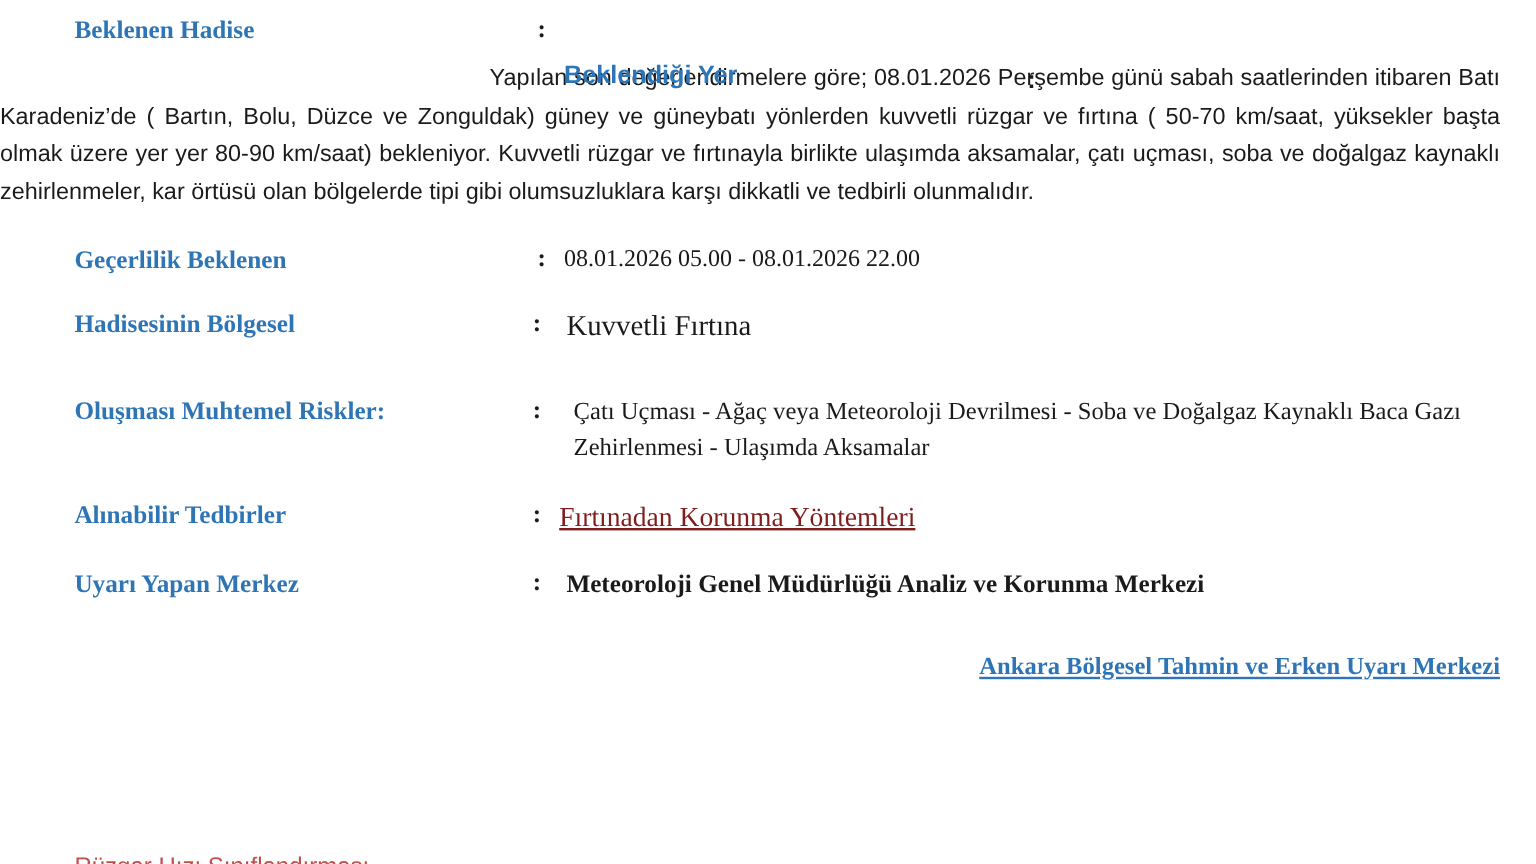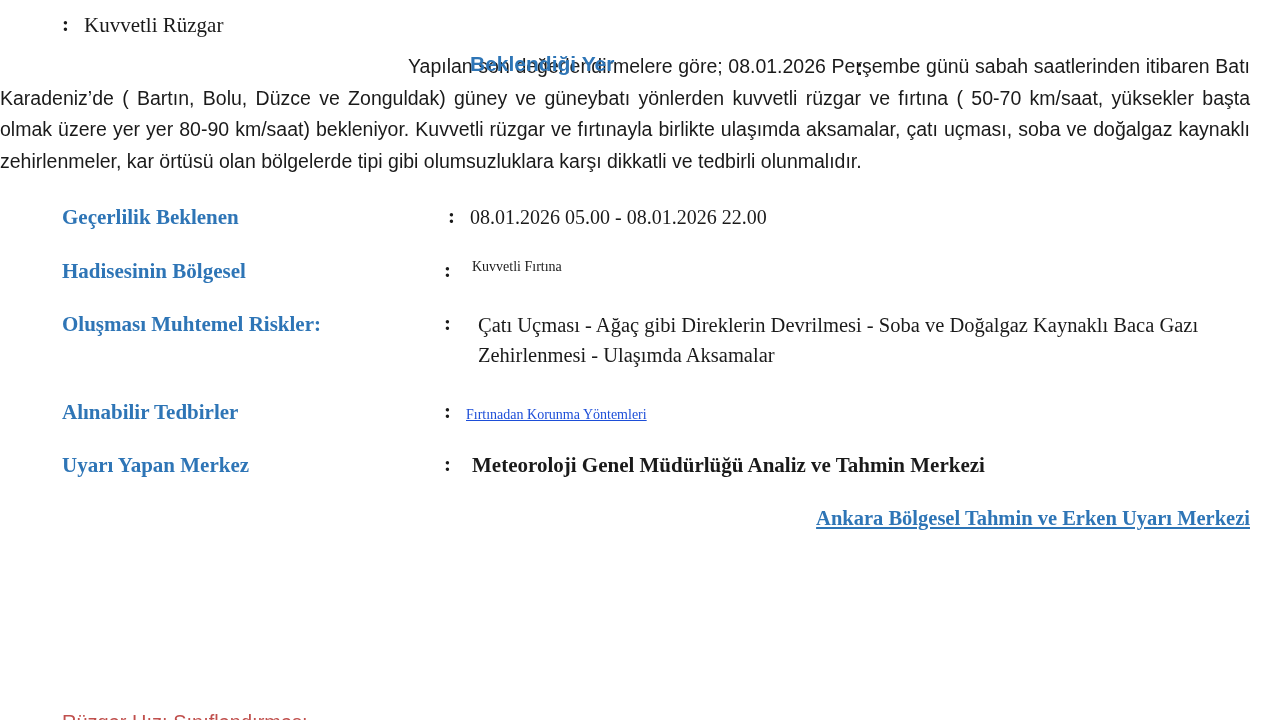--- a/index.html
+++ b/index.html
@@ -82,50 +82,50 @@
 
   
   #row-periyot { margin-top: 26px; }
   #row-periyot .label { width: 386px; }
   #row-periyot .colon { width: 22px; }
 
   
   #row-siddet { margin-top: 28px; }
   #row-siddet .label { width: 382px; }
   #row-siddet .colon { width: 28px; }
-  #row-siddet .value { font-size: 14px; }
+  #row-siddet .value { font-size: 24px; }
 
   
-  #row-riskler { margin-top: 27px; }
+  #row-riskler { margin-top: 41px; }
   #row-riskler .label { width: 382px; }
   #row-riskler .colon { width: 34px; }
   #row-riskler .value { font-size: 20.5px; line-height: 1.45; }
 
   
   #row-tedbir { margin-top: 28px; }
   #row-tedbir .label { width: 382px; }
   #row-tedbir .colon { width: 22px; }
   .link {
-    color: #1d4ed8;
+    color: #7f1d1d;
     text-decoration: underline;
-    font-size: 14px;
+    font-size: 23px;
   }
 
   
   #row-merkez { margin-top: 27px; }
   #row-merkez .label { width: 382px; }
   #row-merkez .colon { width: 28px; }
   #row-merkez .value {
     font-weight: bold;
     font-size: 21px;
   }
 
   
   .signature {
-    margin-top: 28px;
+    margin-top: 44px;
     padding-right: 30px;
     text-align: right;
     color: #2e75b6;
     font-weight: bold;
     font-size: 20.5px;
     text-decoration: underline;
   }
 
   
   .footer-heading {
@@ -139,22 +139,22 @@
     height: 22px;
     overflow: hidden;
   }
 </style>
 </head>
 <body>
 
 <div class="page">
 
   <div class="row" id="row-hadise">
+    <span class="label">Beklenen Hadise</span>
     <span class="colon">:</span>
-    <span class="value">Kuvvetli Rüzgar</span>
   </div>
 
   <div id="row-yer">
     <p class="para"><span class="label" style="position:absolute; left:62px;">Beklendiği Yer</span><span class="colon" style="position:absolute; left:448px;">:</span><span>Yapılan son değerlendirmelere göre; 08.01.2026 Perşembe günü sabah saatlerinden itibaren Batı Karadeniz’de ( Bartın, Bolu, Düzce ve Zonguldak) güney ve güneybatı yönlerden kuvvetli rüzgar ve fırtına ( 50-70 km/saat, yüksekler başta olmak üzere yer yer 80-90 km/saat) bekleniyor. Kuvvetli rüzgar ve fırtınayla birlikte ulaşımda aksamalar, çatı uçması, soba ve doğalgaz kaynaklı zehirlenmeler, kar örtüsü olan bölgelerde tipi gibi olumsuzluklara karşı dikkatli ve tedbirli olunmalıdır.</span></p>
   </div>
 
   <div class="row" id="row-periyot">
     <span class="label">Geçerlilik Beklenen</span>
     <span class="colon">:</span>
     <span class="value">08.01.2026 05.00 - 08.01.2026 22.00</span>
@@ -162,32 +162,32 @@
 
   <div class="row" id="row-siddet">
     <span class="label">Hadisesinin Bölgesel</span>
     <span class="colon">:</span>
     <span class="value">Kuvvetli Fırtına</span>
   </div>
 
   <div class="row" id="row-riskler">
     <span class="label">Oluşması Muhtemel Riskler:</span>
     <span class="colon">:</span>
-    <span class="value">Çatı Uçması - Ağaç gibi Direklerin Devrilmesi - Soba ve Doğalgaz Kaynaklı Baca Gazı Zehirlenmesi - Ulaşımda Aksamalar</span>
+    <span class="value">Çatı Uçması - Ağaç veya Meteoroloji Devrilmesi - Soba ve Doğalgaz Kaynaklı Baca Gazı Zehirlenmesi - Ulaşımda Aksamalar</span>
   </div>
 
   <div class="row" id="row-tedbir">
     <span class="label">Alınabilir Tedbirler</span>
     <span class="colon">:</span>
     <span class="value"><a class="link" href="#">Fırtınadan Korunma Yöntemleri</a></span>
   </div>
 
   <div class="row" id="row-merkez">
     <span class="label">Uyarı Yapan Merkez</span>
     <span class="colon">:</span>
-    <span class="value">Meteoroloji Genel Müdürlüğü Analiz ve Tahmin Merkezi</span>
+    <span class="value">Meteoroloji Genel Müdürlüğü Analiz ve Korunma Merkezi</span>
   </div>
 
   <div class="signature">Ankara Bölgesel Tahmin ve Erken Uyarı Merkezi</div>
 
   <div class="footer-heading">Rüzgar Hızı Sınıflandırması</div>
 
 </div>
 
 </body></html>

